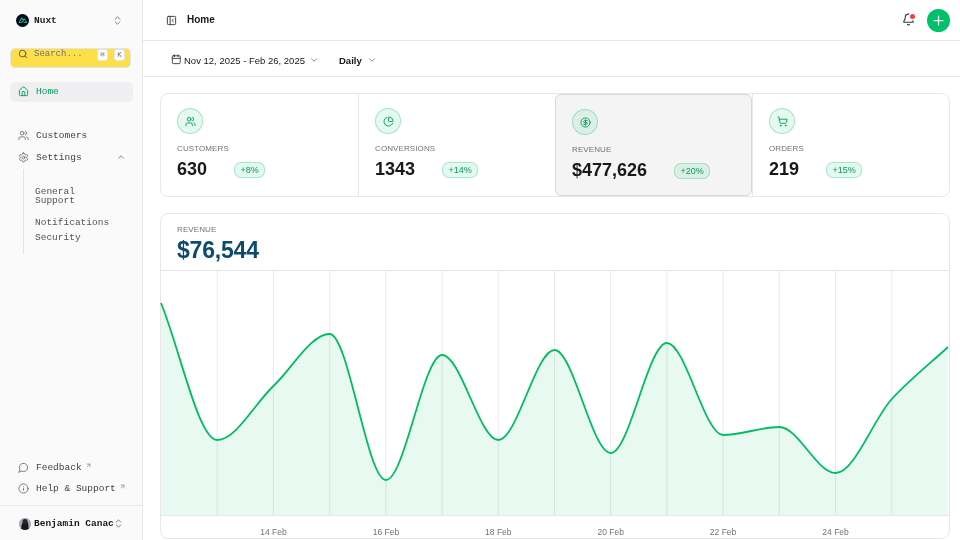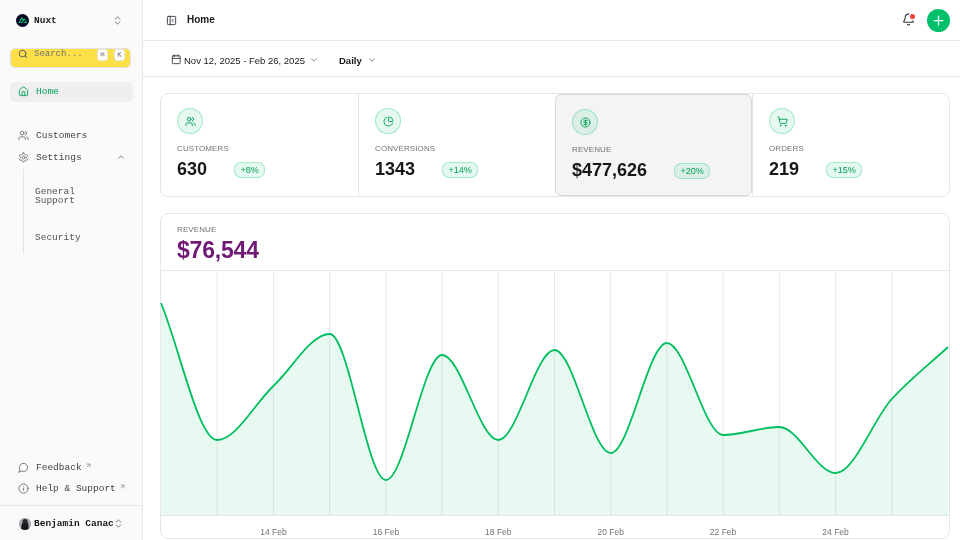--- a/index.html
+++ b/index.html
@@ -41,21 +41,21 @@
 .sval b { font-size:18px; font-weight:700; color:#18181b; }
 .badge { margin-left:7px; padding:3px 6.5px; border-radius:7px;
   background:rgba(0,193,106,0.10); box-shadow:inset 0 0 0 1px rgba(0,193,106,0.28);
   color:#00a155; font-size:9px; font-weight:500; }
 
 #chartcard { position:absolute; left:160px; top:213px; width:790px; height:326px;
   background:#fff; border:1px solid #e7e7e9; border-radius:8px; }
 #chartcard .clabel { position:absolute; left:16px; top:11px; font-size:8px;
   font-weight:500; color:#71717a; letter-spacing:0.1px; }
 #chartcard .cval { position:absolute; left:16px; top:23px; font-size:23px;
-  font-weight:700; color:#701a75; letter-spacing:-0.2px; }
+  font-weight:700; color:#0c4a6e; letter-spacing:-0.2px; }
 .kbd { display:inline-block; min-width:11px; height:12px; border:1px solid #e4e4e7;
   border-radius:3px; background:#fff; color:#71717a; font-size:7.5px;
   line-height:11px; text-align:center; padding:0 2px; }
 </style>
 </head>
 <body>
 <div id="root">
 
   <div id="sidebar">
 
@@ -105,20 +105,21 @@
           <circle cx="12" cy="12" r="3"></circle>
         </svg>
       Settings
       <svg style="position:absolute; right:7px;" width="10" height="10" viewBox="0 0 24 24" fill="none" stroke="#71717a" stroke-width="2" stroke-linecap="round" stroke-linejoin="round">
           <path d="m18 15-6-6-6 6"></path>
         </svg>
     </div>
     <div class="abs" style="left:23px; top:169px; width:1px; height:85px; background:#e4e4e7;"></div>
     <div class="sub" style="top:182px; padding-left:25px;">General</div>
     <div class="sub" style="top:191px; padding-left:25px;">Support</div>
+    <div class="sub" style="top:212.8px; padding-left:25px;">Notifications</div>
     <div class="sub" style="top:228px; padding-left:25px;">Security</div>
 
     <div class="srow" style="top:458px;">
       <svg class="ic" viewBox="0 0 24 24" fill="none" stroke="currentColor" stroke-width="2" stroke-linecap="round" stroke-linejoin="round">
           <path d="M7.9 20A9 9 0 1 0 4 16.1L2 22Z"></path>
         </svg>
       Feedback
       <svg style="margin-left:3px; margin-bottom:4px;" width="7" height="7" viewBox="0 0 24 24" fill="none" stroke="#71717a" stroke-width="2" stroke-linecap="round" stroke-linejoin="round">
           <path d="M7 7h10v10"></path>
           <path d="M7 17 17 7"></path>

